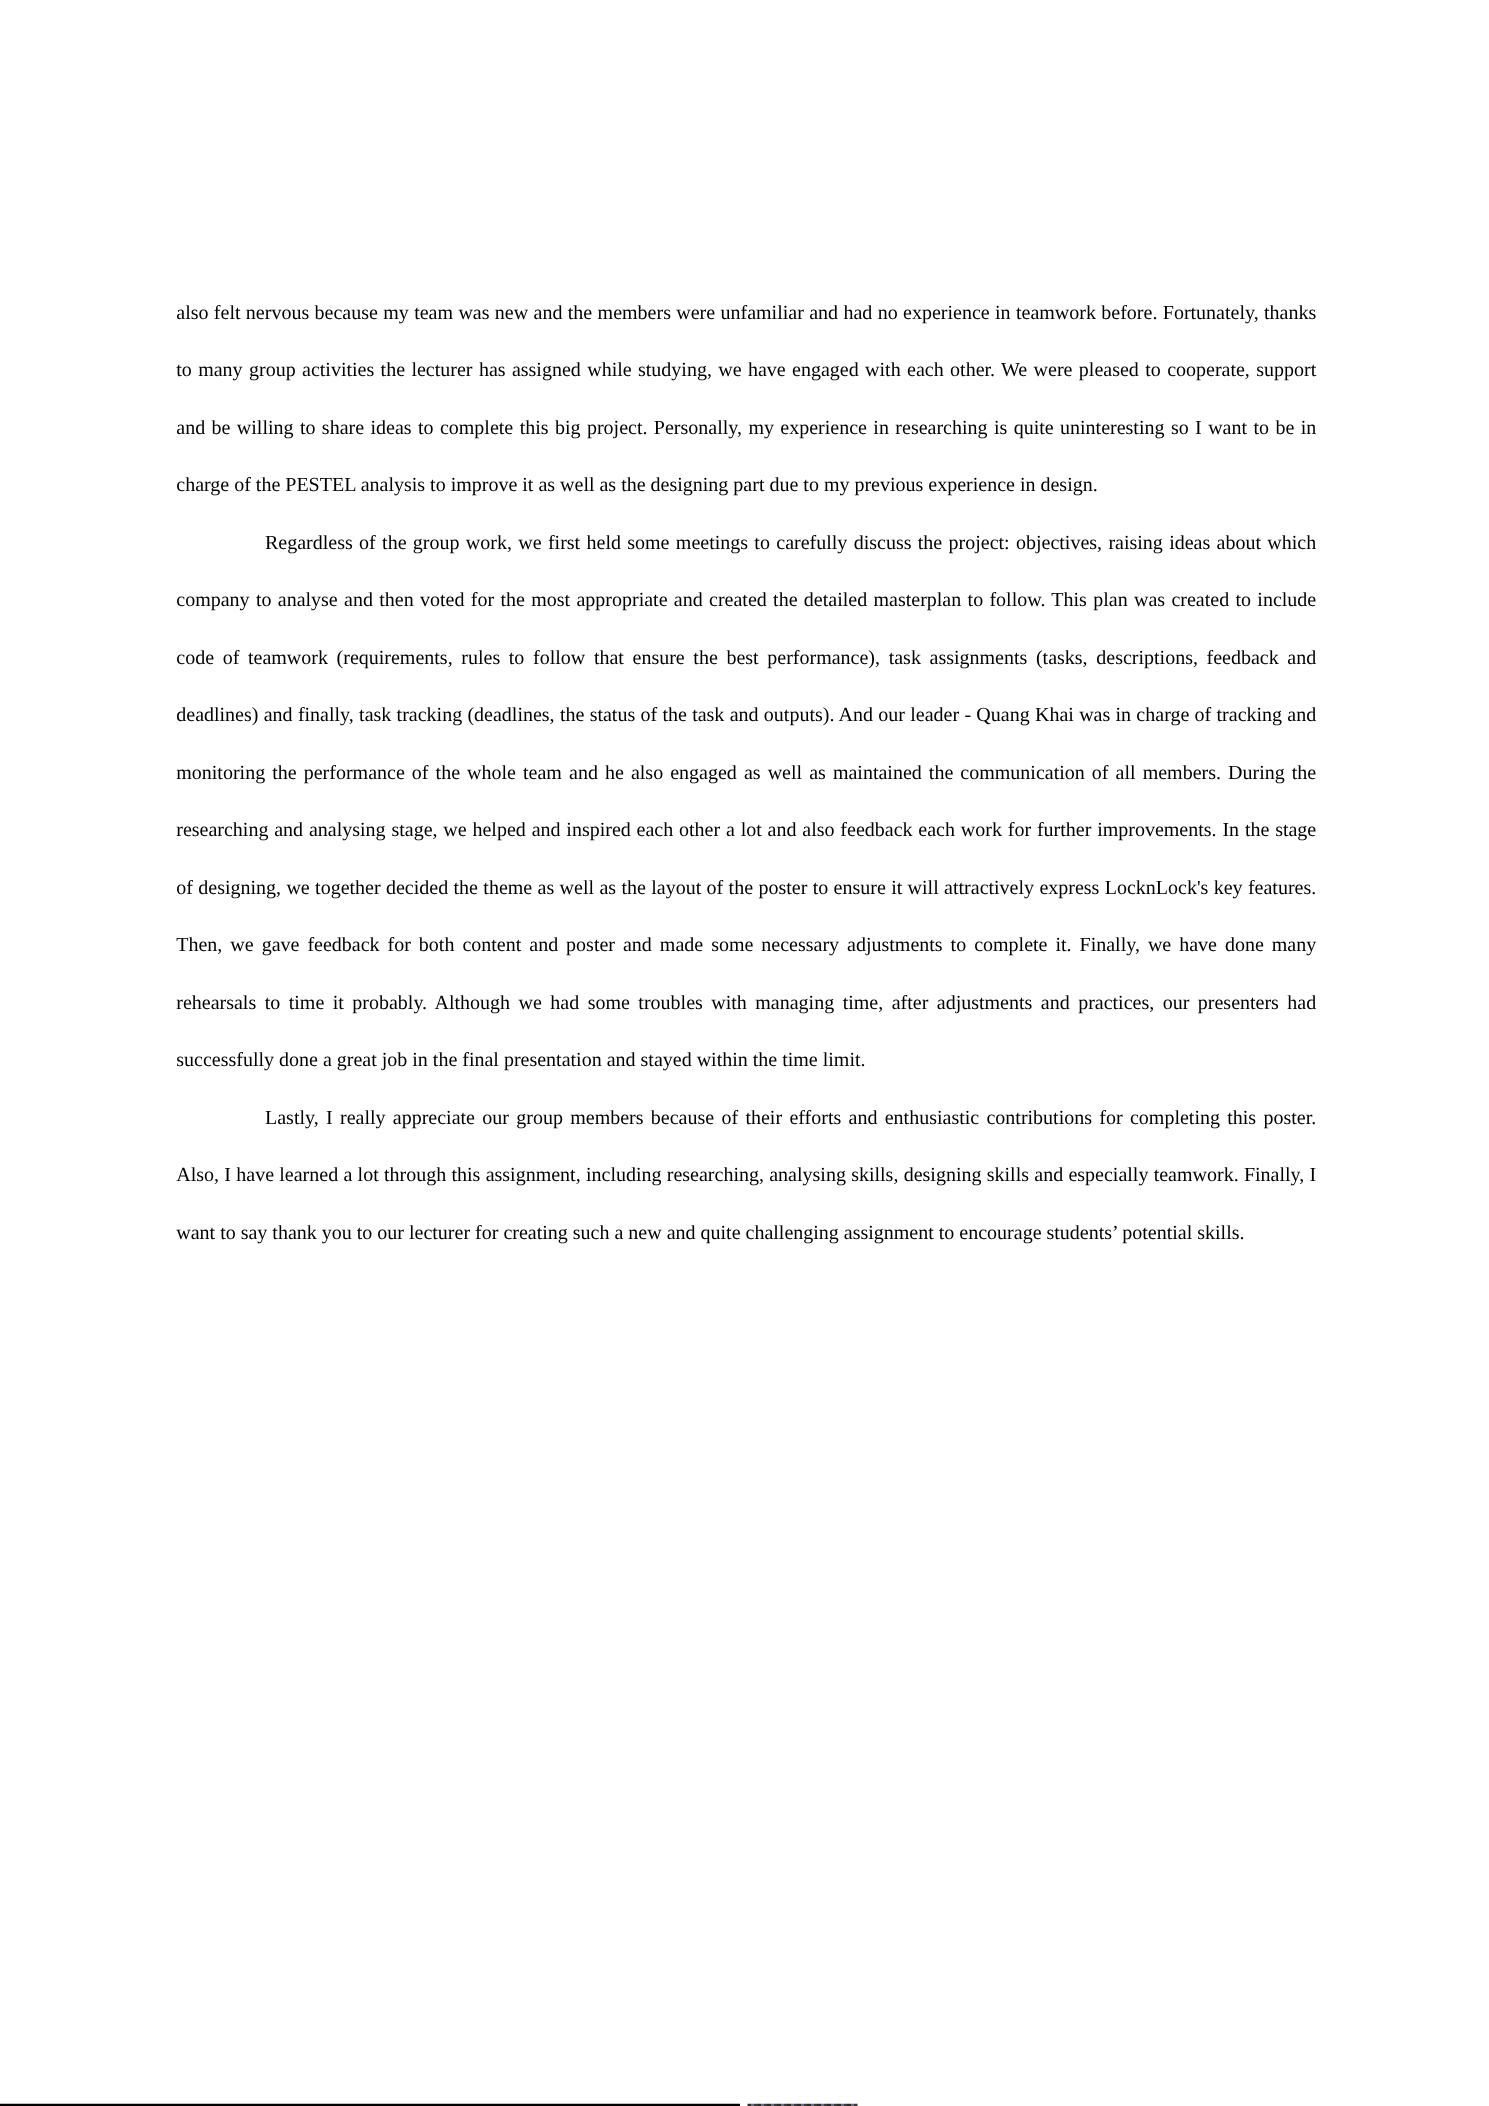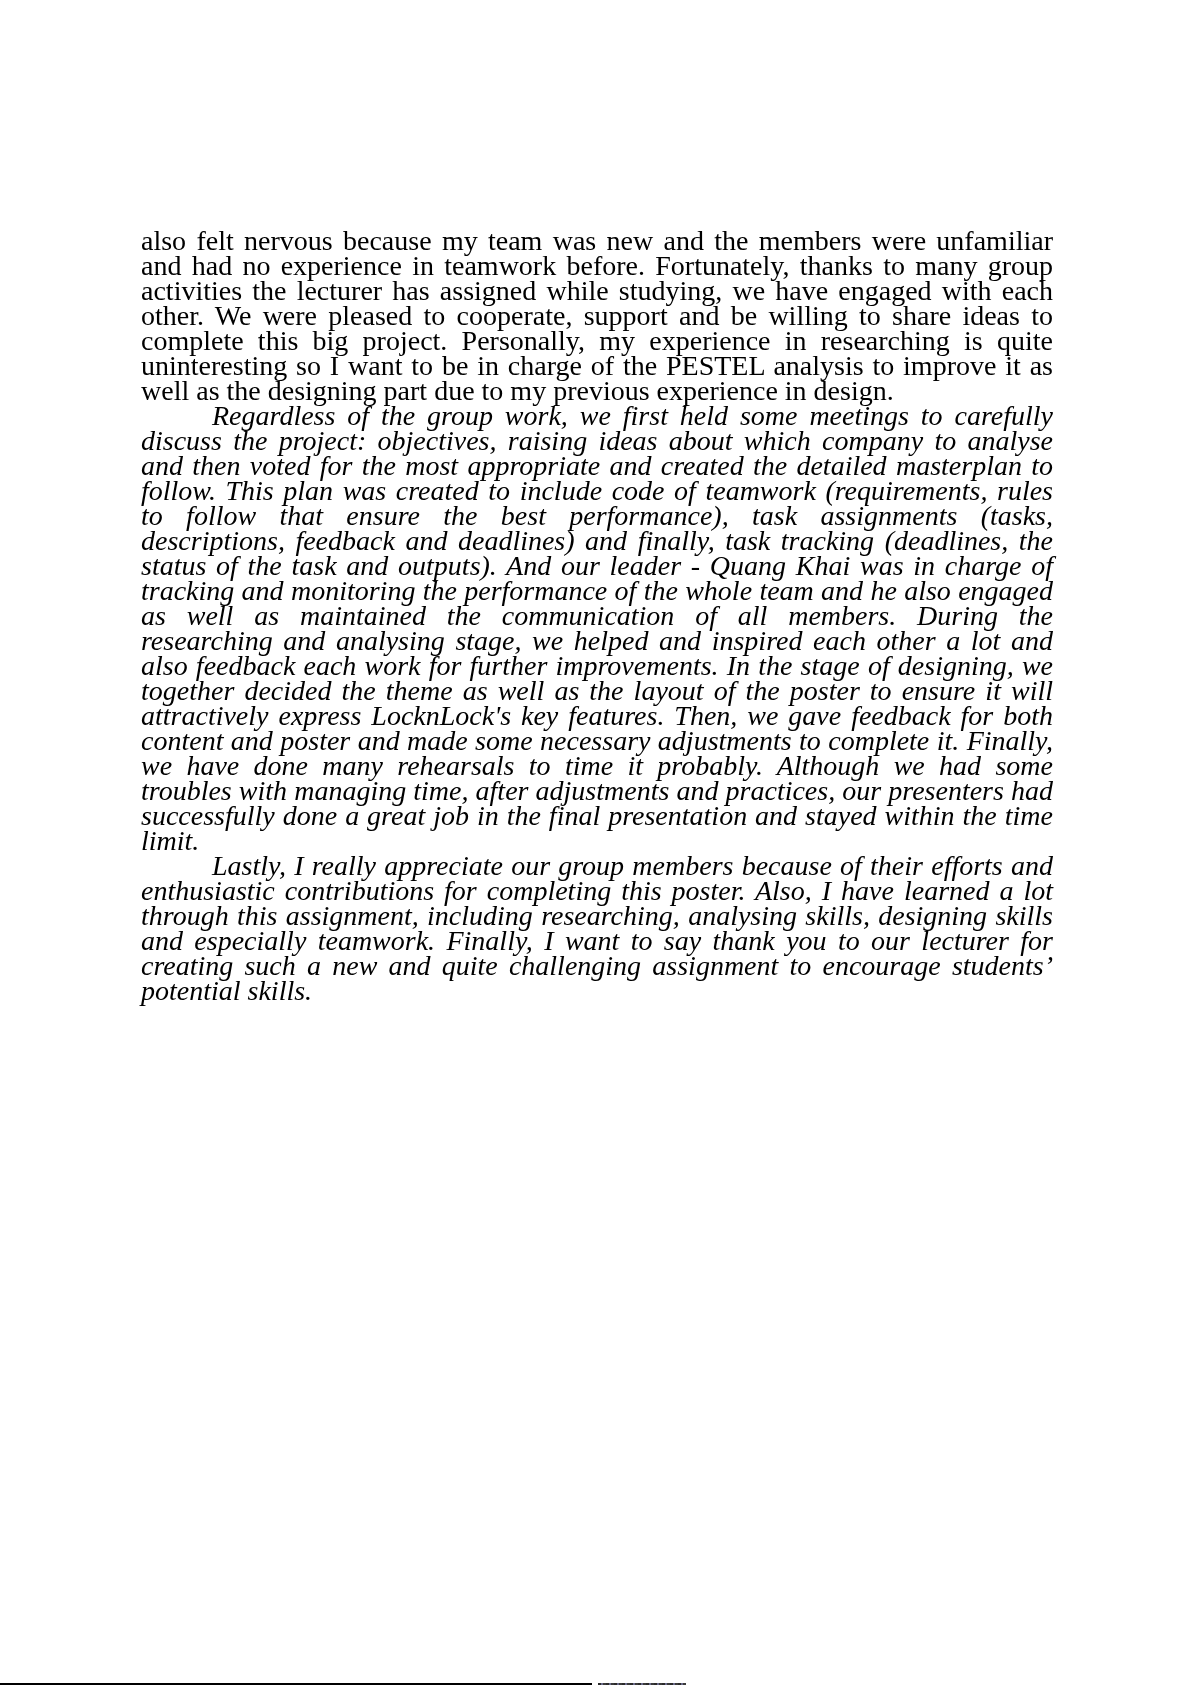--- a/index.html
+++ b/index.html
@@ -1,24 +1,24 @@
 <!DOCTYPE html>
 <html><head>
 <meta charset="utf-8">
 <style>
   html, body { margin: 0; padding: 0; background: #ffffff; }
   body { width: 1191px; height: 1685px; position: relative; overflow: hidden; }
   .page {
     position: absolute; left: 141px; top: 228px; width: 912px;
     font-family: "Liberation Serif", serif;
-    font-size: 28px; line-height: 25px; color: #000000;
+    font-size: 16px; line-height: 46px; color: #000000;
     text-align: justify;
   }
   .page p { margin: 0; }
-  .page p.indent { text-indent: 71px; font-style: italic; }
+  .page p.indent { text-indent: 71px; }
   .rule-left {
     position: absolute; left: 0; top: 1683px; width: 592px; height: 2px; background: #000;
   }
   .rule-right {
     position: absolute; left: 598px; top: 1683px; width: 88px; height: 2px;
     background: repeating-linear-gradient(90deg, #2a2a2a 0 3px, #6a6a8a 3px 5px, #3a3a3a 5px 8px);
   }
 </style>
 </head>
 <body>

